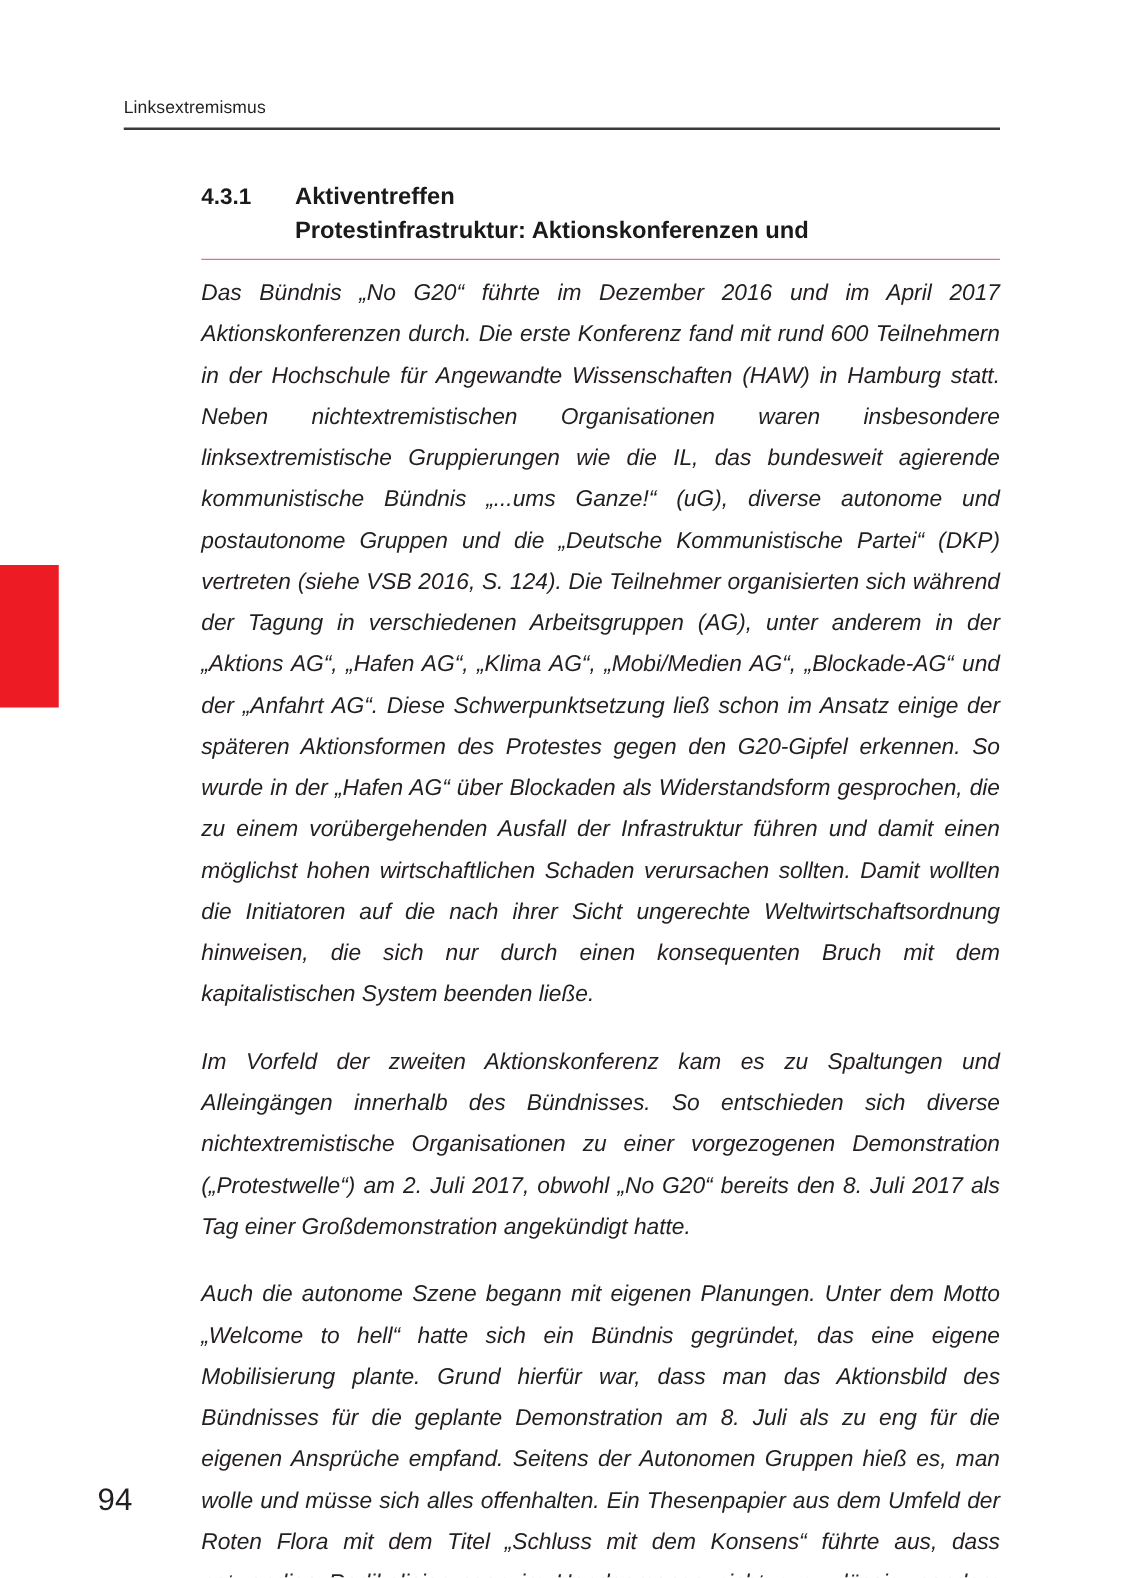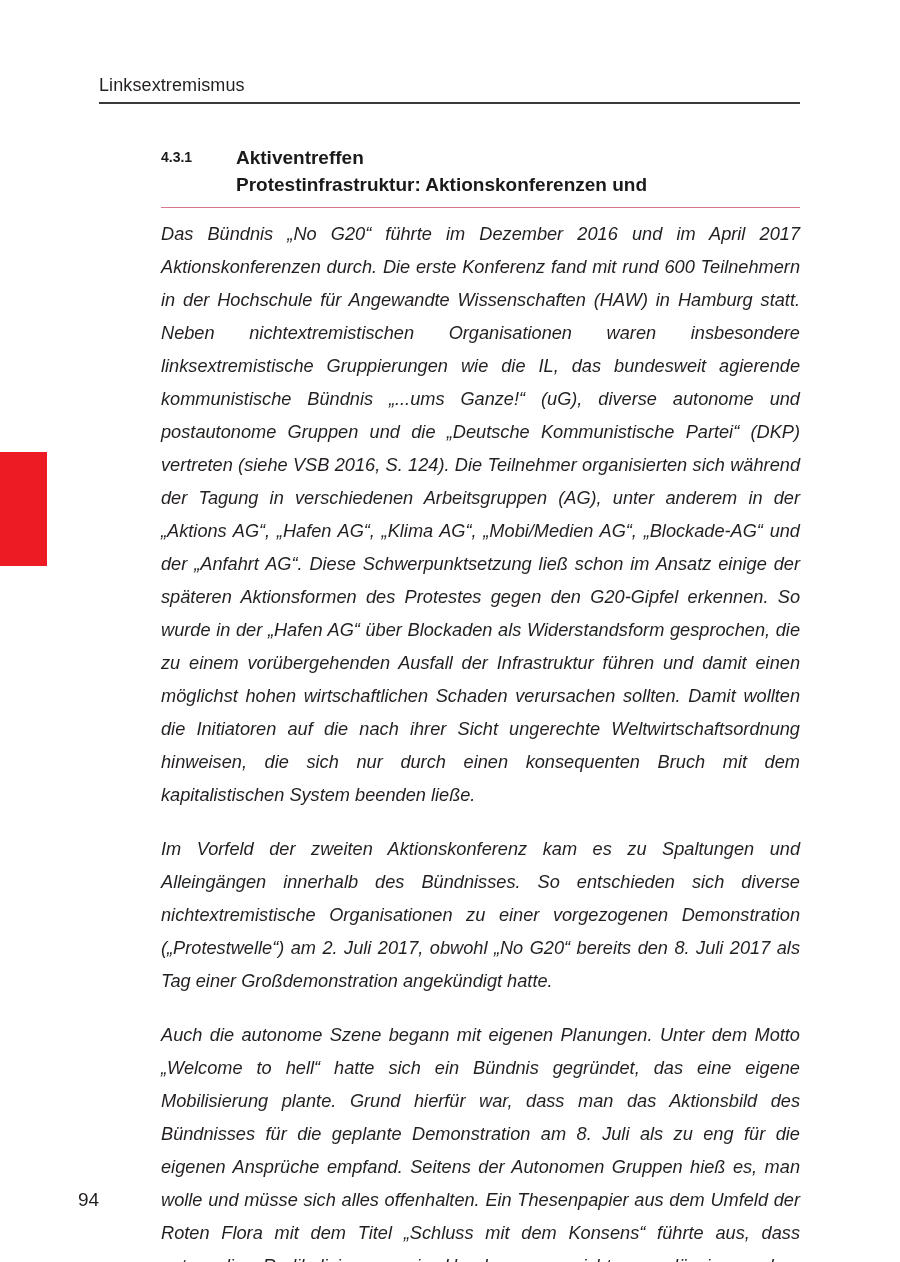--- a/index.html
+++ b/index.html
@@ -34,21 +34,21 @@
   
   .running-head {
     position: absolute;
     left: 99px;
     top: 75px;
     width: 701px;
   }
   .running-head-text {
     display: block;
     font-family: "Liberation Sans", sans-serif;
-    font-size: 18px;
+    font-size: 14px;
     line-height: 20px;
     color: #231f20;
     letter-spacing: 0.1px;
     white-space: nowrap;
   }
   .running-head-rule {
     margin-top: 7px;
     width: 701px;
     height: 2px;
     background: #3a3a3a;
@@ -61,21 +61,21 @@
     top: 144px;
     width: 639px;
   }
   .heading-row {
     display: flex;
     align-items: flex-start;
   }
   .heading-number {
     flex: 0 0 auto;
     width: 75px;
-    font-size: 14px;
+    font-size: 18px;
     font-weight: bold;
     line-height: 27px;
     color: #1a1a1a;
     font-family: "Liberation Sans", sans-serif;
   }
   .heading-title {
     flex: 1 1 auto;
     font-size: 19px;
     font-weight: bold;
     line-height: 27px;
@@ -115,21 +115,21 @@
   .body-paragraph:last-child {
     margin-bottom: 0;
   }
 
   
   .folio {
     position: absolute;
     left: 78px;
     top: 1188px;
     font-family: "Liberation Sans", sans-serif;
-    font-size: 19px;
+    font-size: 25px;
     line-height: 24px;
     color: #231f20;
   }
 </style>
 </head>
 <body>
 
 <div class="page">
 
   <div class="edge-tab"></div>

